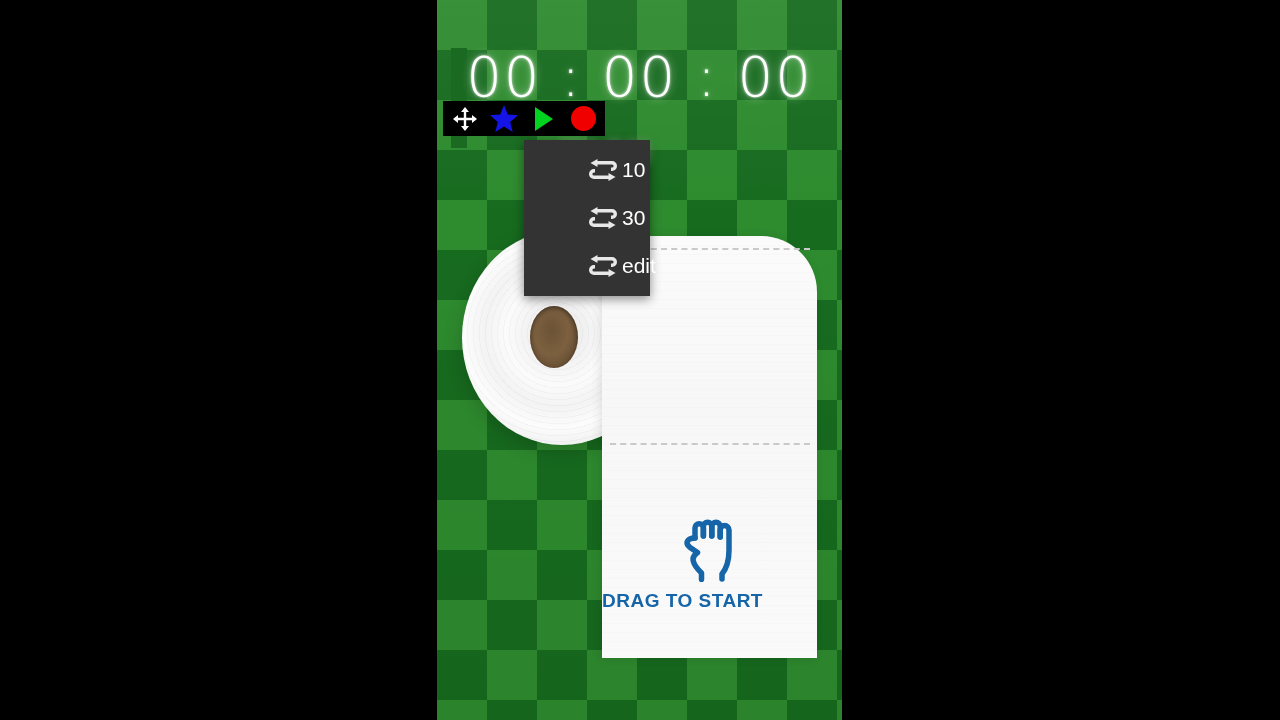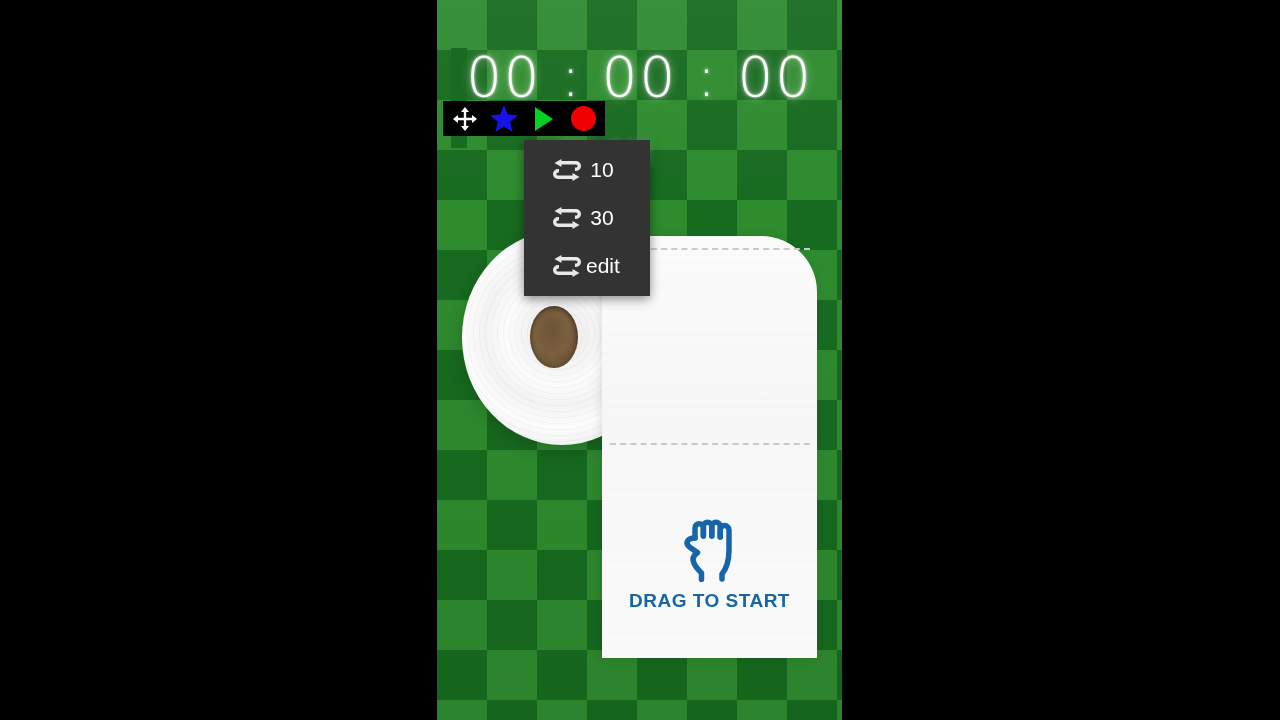--- a/index.html
+++ b/index.html
@@ -157,21 +157,21 @@
   }
   #perf-1 { top: 12px; }
   #perf-2 { top: 207px; }
 
   
   #drag-block {
     position: absolute;
     left: 0;
     top: 276px;
     width: 215px;
-    text-align: center;
+    text-align: left;
   }
   #hand-icon {
     display: block;
     margin: 0 auto 8px auto;
   }
   #drag-label {
     color: #1565A8;
     font-family: "Liberation Sans", sans-serif;
     font-size: 19px;
     font-weight: 700;
@@ -223,20 +223,21 @@
     padding: 6px 0;
     box-shadow: 0 3px 10px rgba(0,0,0,0.45);
   }
   .menu-item {
     display: flex;
     align-items: center;
     height: 48px;
     padding: 0 28px;
     box-sizing: border-box;
     cursor: pointer;
+    margin-left: 36px;
   }
   .menu-icon {
     width: 34px;
     flex: 0 0 34px;
     display: flex;
     align-items: center;
     justify-content: flex-start;
   }
   .menu-label {
     flex: 1;

